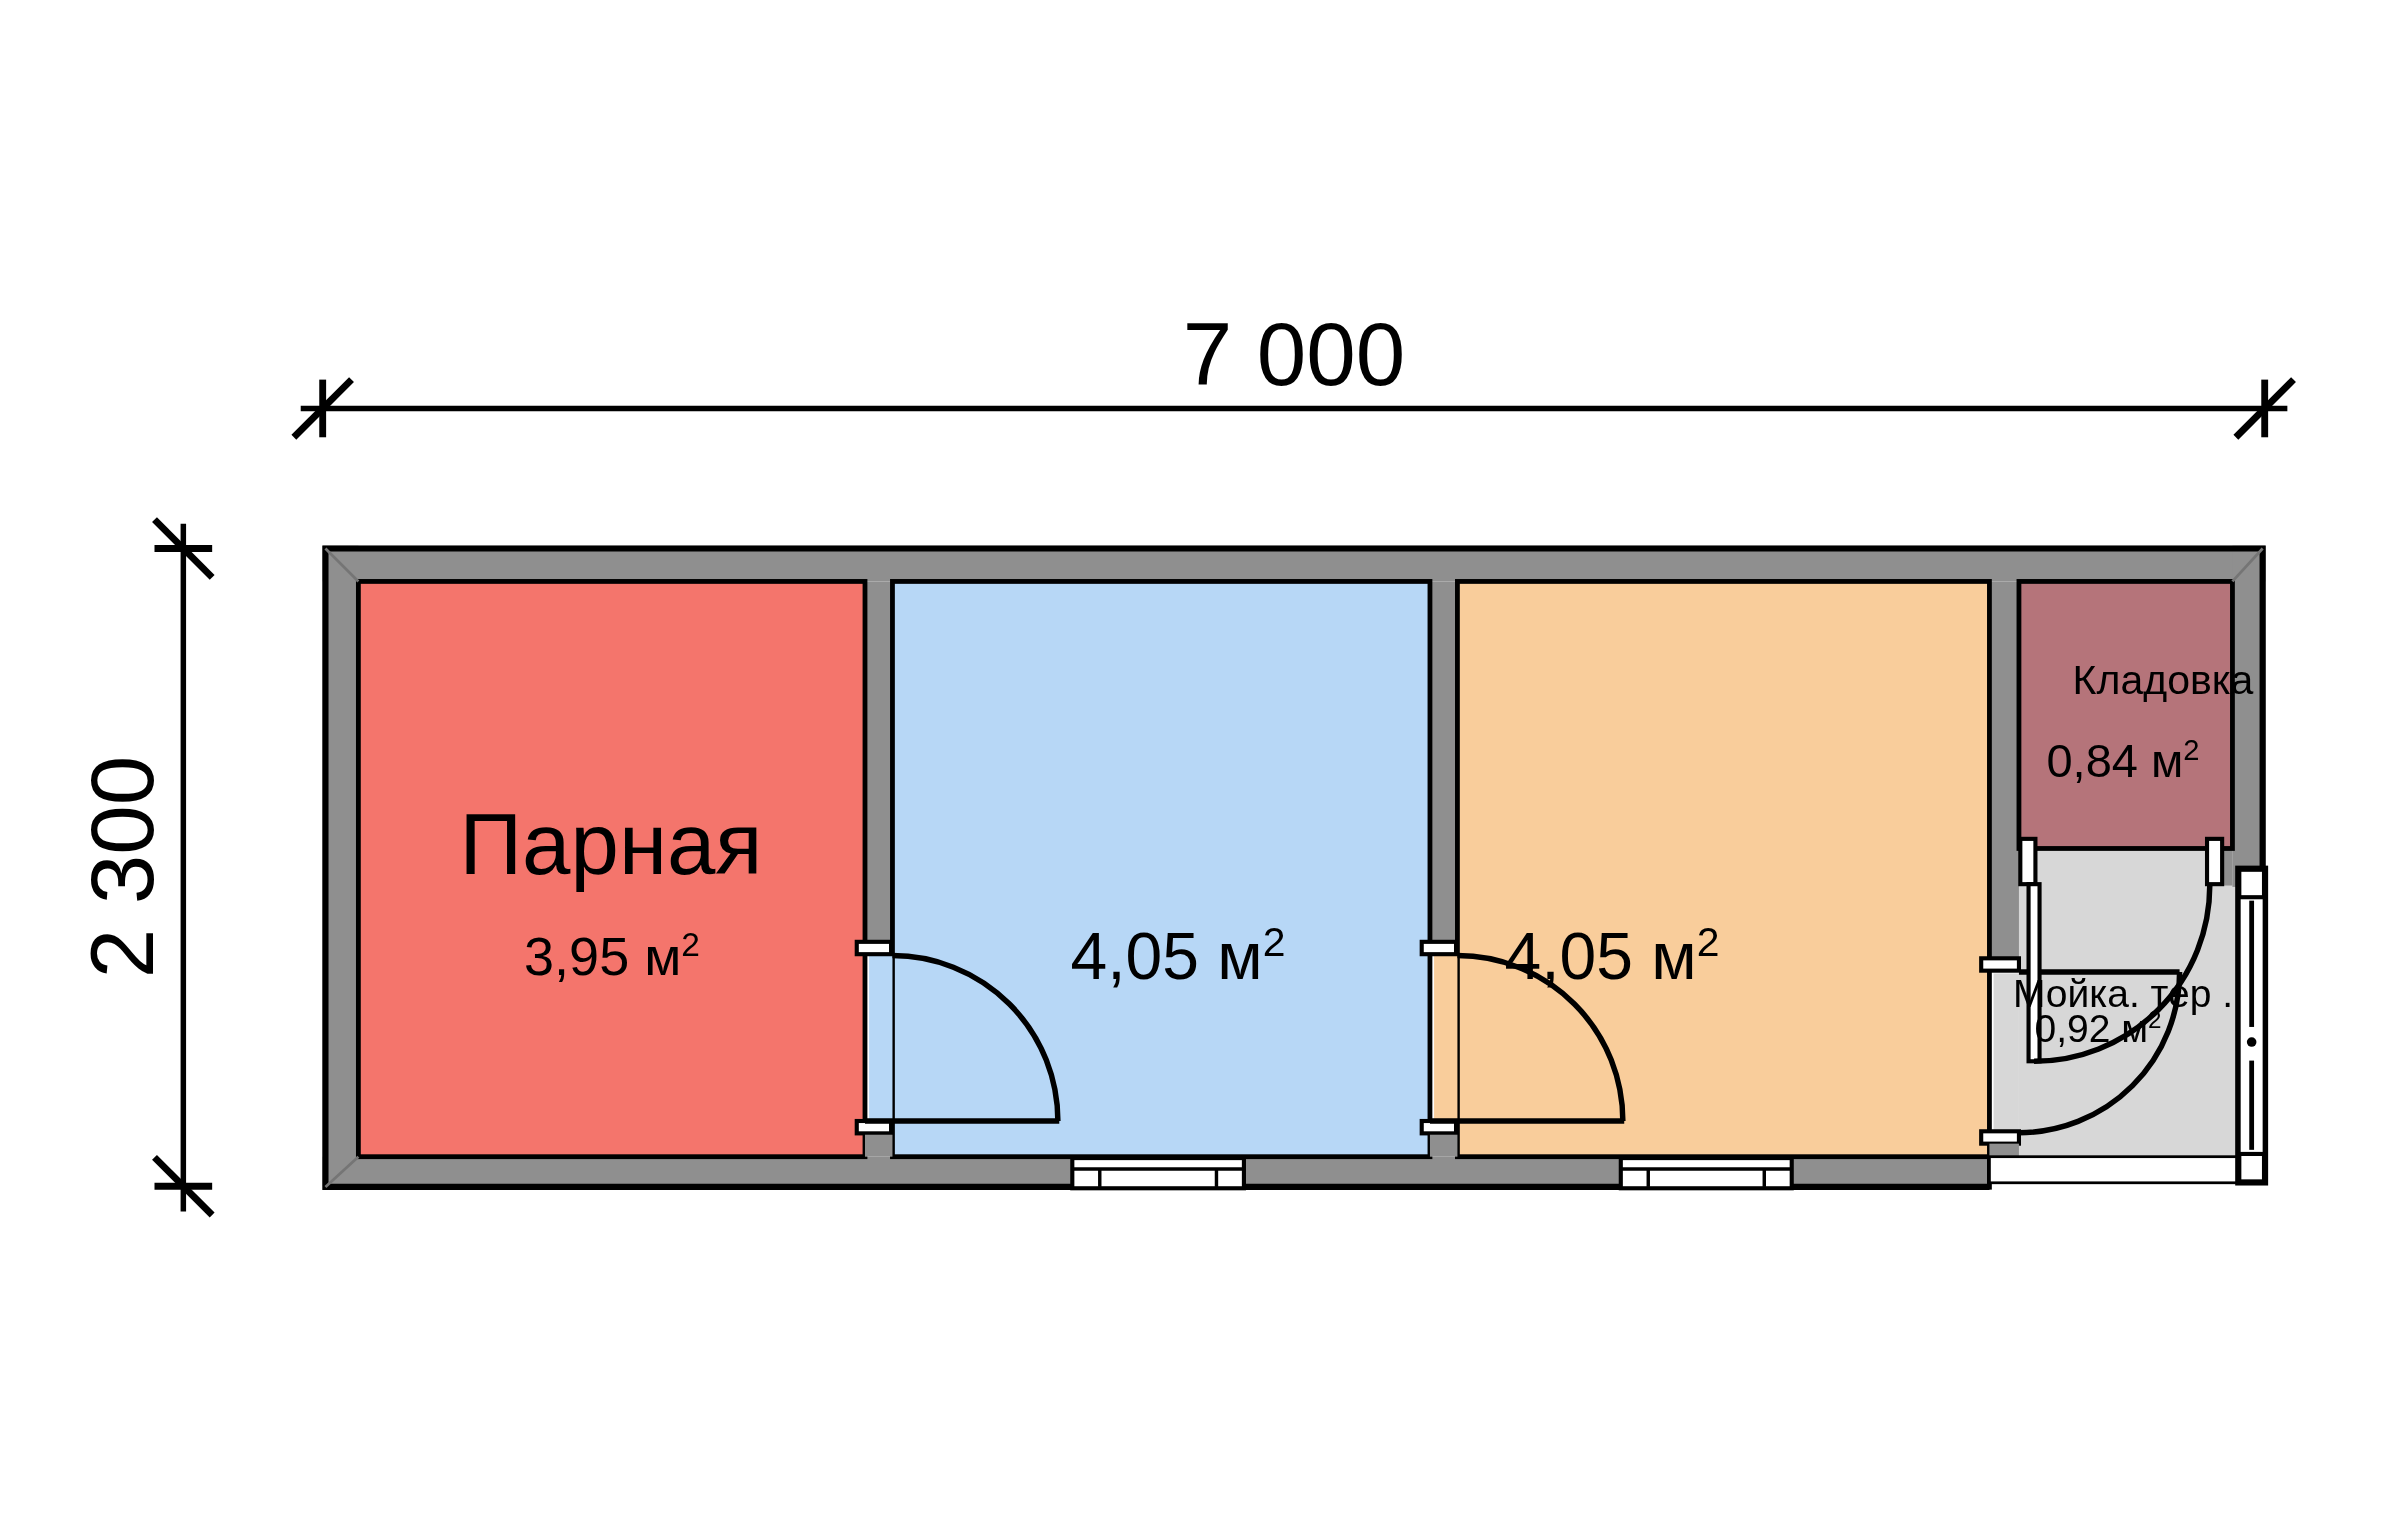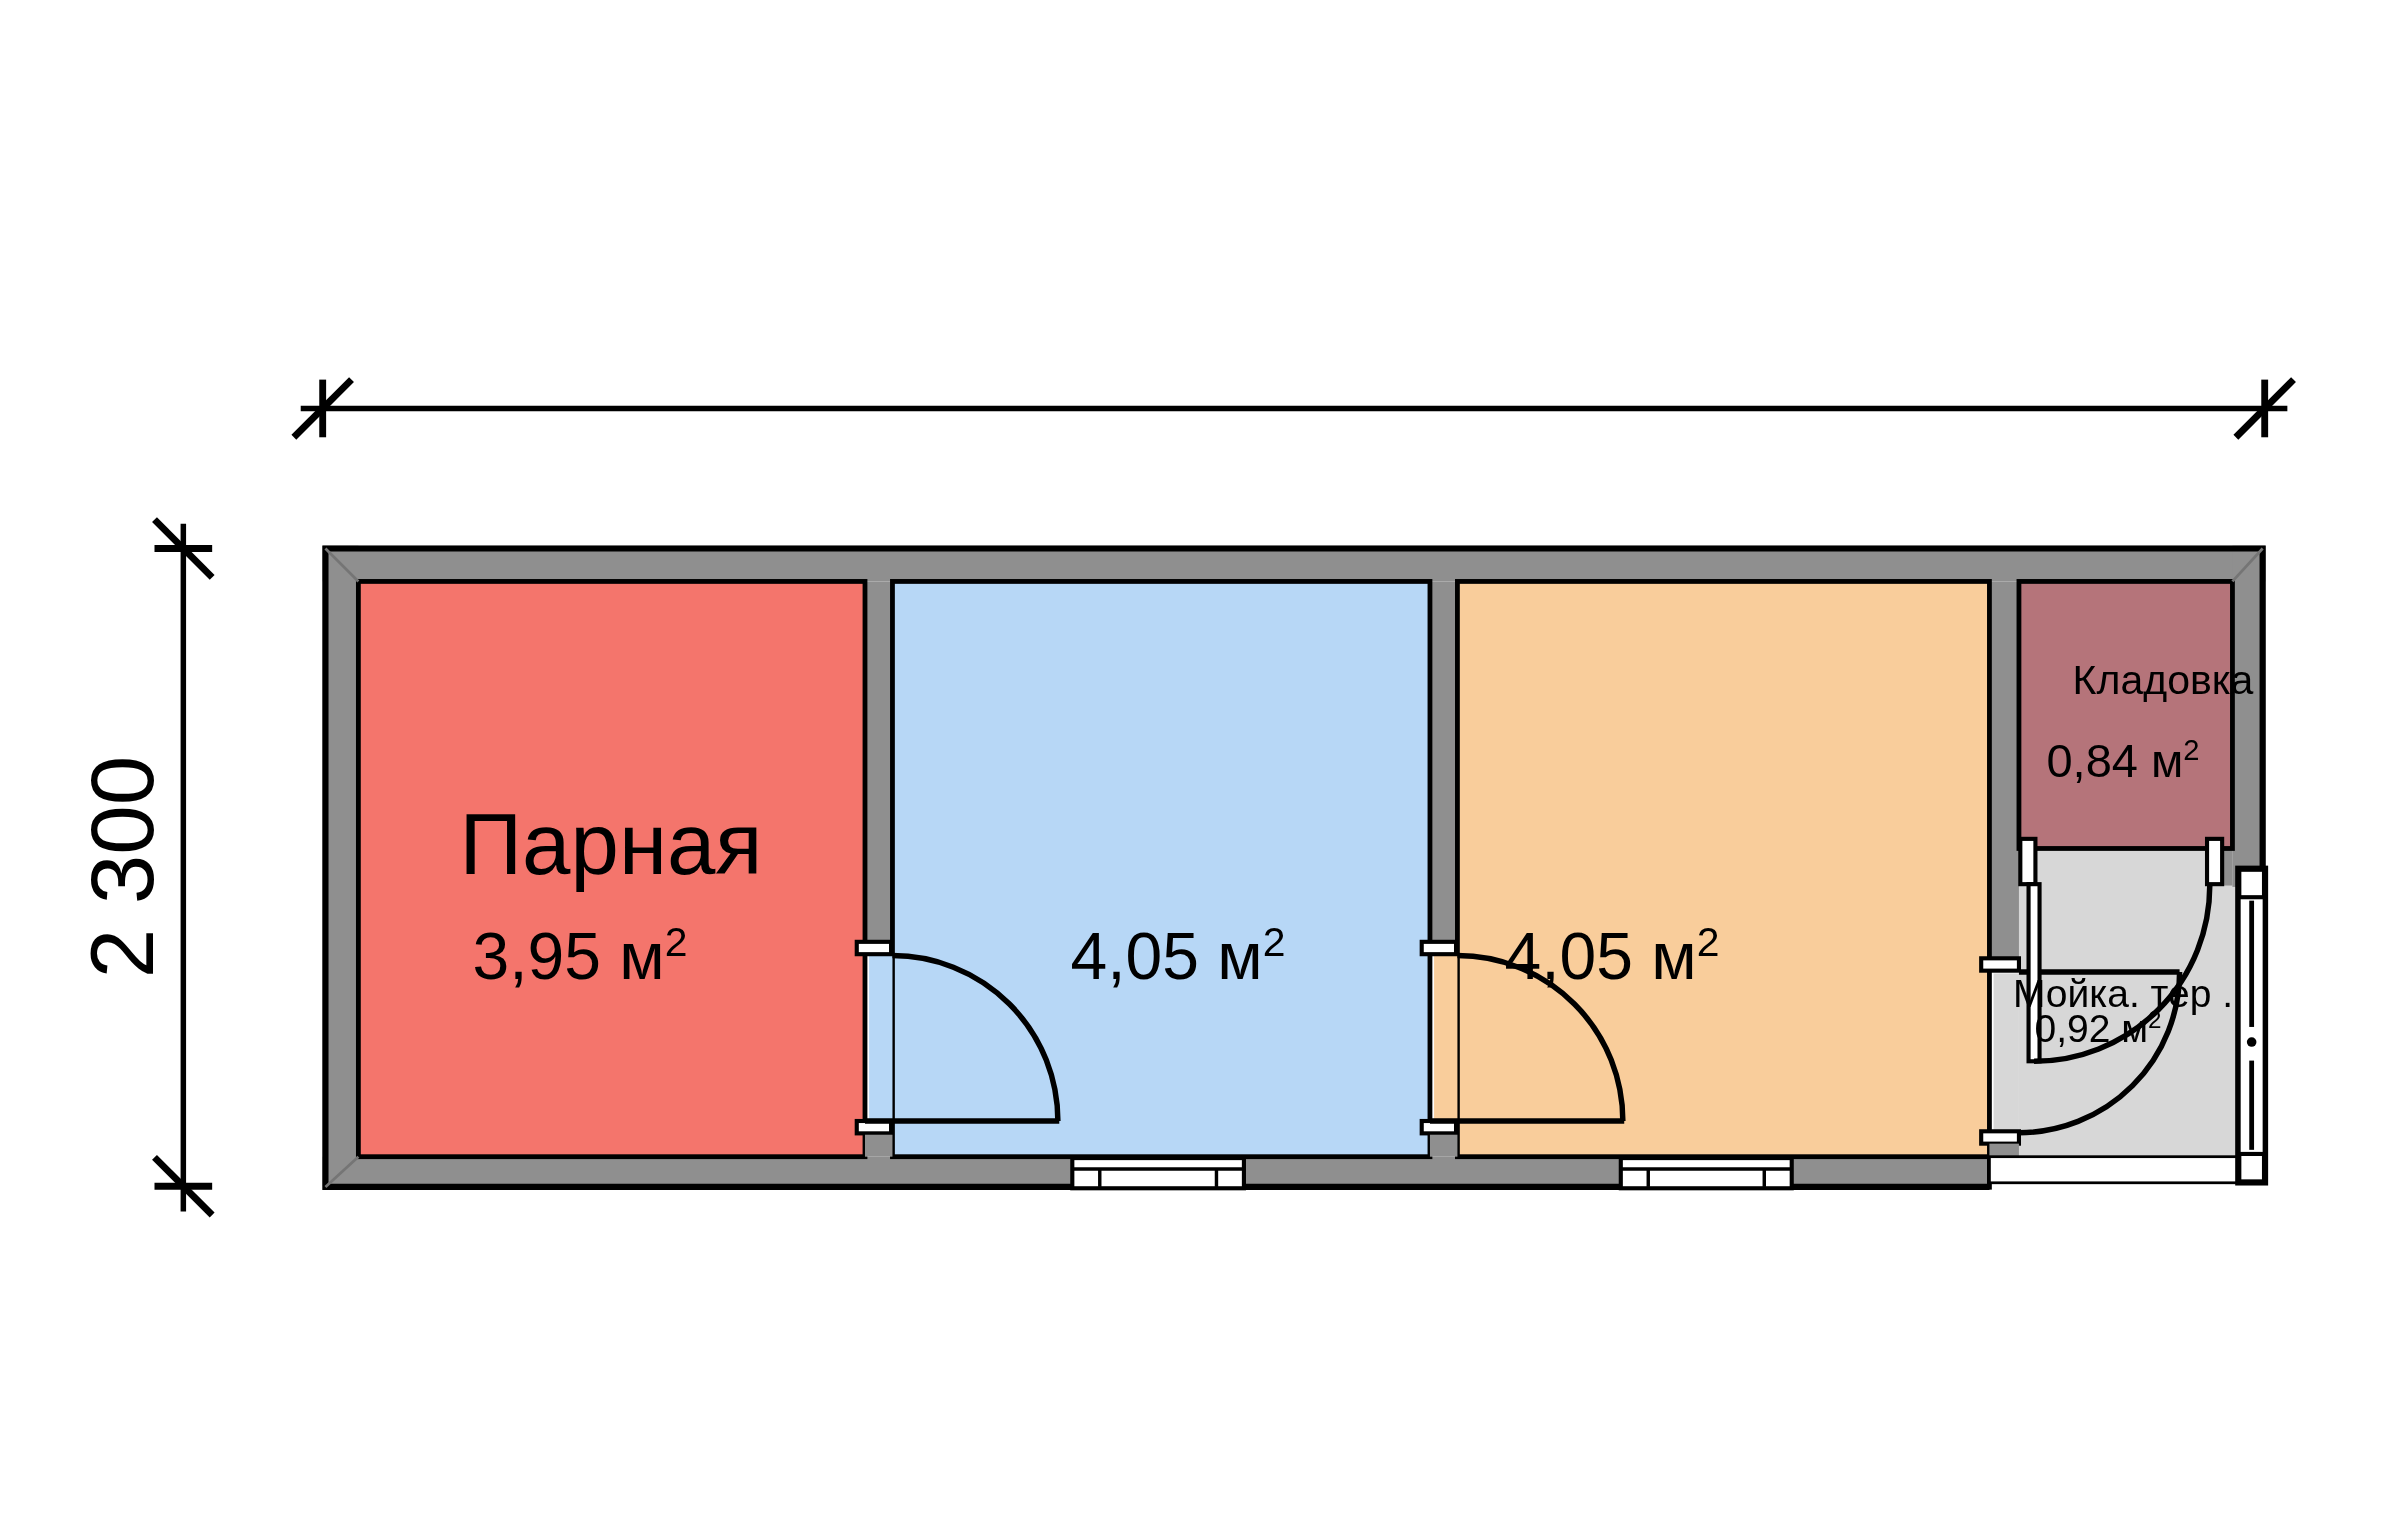--- a/index.html
+++ b/index.html
@@ -120,25 +120,26 @@
     </g>
     <g stroke="#000">
       <line x1="267" y1="763" x2="267" y2="1765" stroke-width="8"></line>
       <line x1="225" y1="799" x2="309" y2="799" stroke-width="10"></line>
       <line x1="225" y1="757" x2="309" y2="841" stroke-width="10"></line>
       <line x1="225" y1="1728" x2="309" y2="1728" stroke-width="10"></line>
       <line x1="225" y1="1686" x2="309" y2="1770" stroke-width="10"></line>
     </g>
   </svg>
 
+  <div class="label" style="left:1294px;top:354px;font-size:89px;">7 000</div>
 
   <div class="label rot" style="left:122px;top:867px;font-size:89px;">2 300</div>
 
   <div class="label" style="left:611px;top:843px;font-size:87px;">Парная</div>
-  <div class="label" style="left:580px;top:956px;font-size:66px;">3,95 м<sup>2</sup></div>
+  <div class="label" style="left:612px;top:956px;font-size:54px;">3,95 м<sup>2</sup></div>
 
   <div class="label" style="left:1178px;top:956px;font-size:66px;">4,05 м<sup>2</sup></div>
 
   <div class="label" style="left:1612px;top:956px;font-size:66px;">4,05 м<sup>2</sup></div>
 
   <div class="label" style="left:2127px;top:680px;font-size:41px;margin-left:36px;">Кладовка</div>
   <div class="label" style="left:2123px;top:740px;font-size:47px;margin-top:20px;">0,84 м<sup>2</sup></div>
 
   <div class="label" style="left:2123px;top:993px;font-size:39px;">Мойка. тер .</div>
   <div class="label" style="left:2098px;top:1028px;font-size:39px;">0,92 м<sup>2</sup></div>

